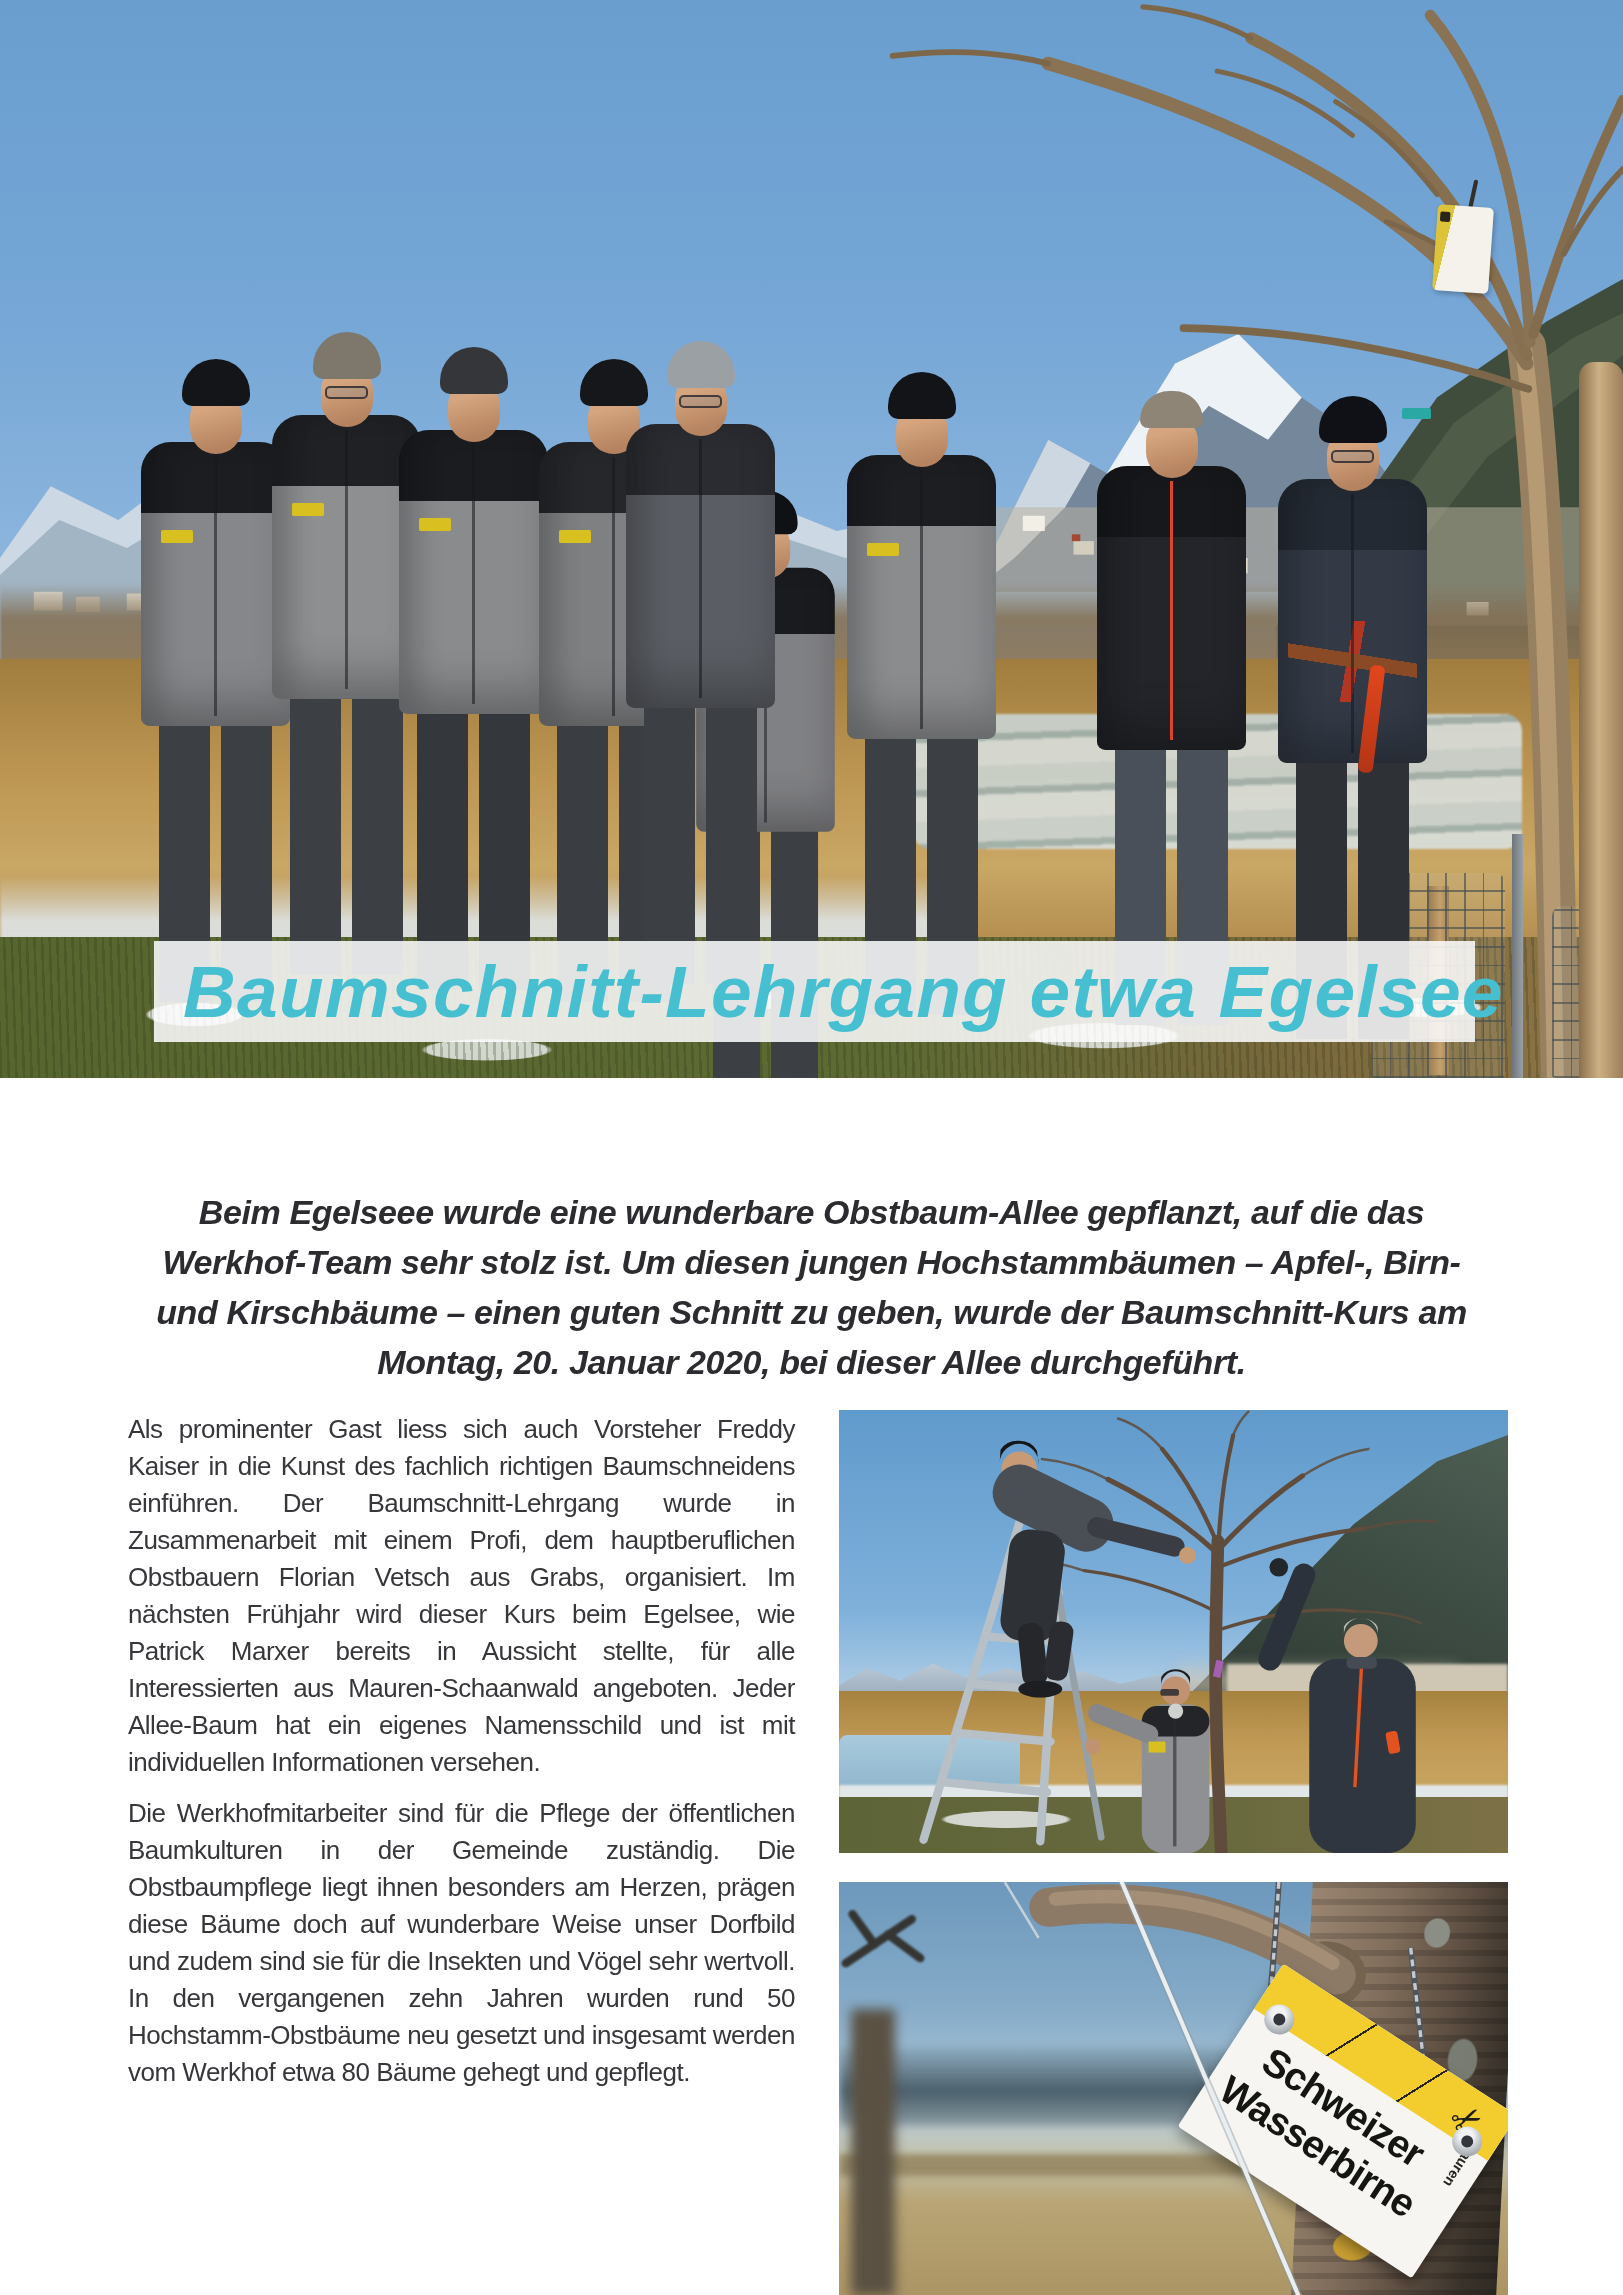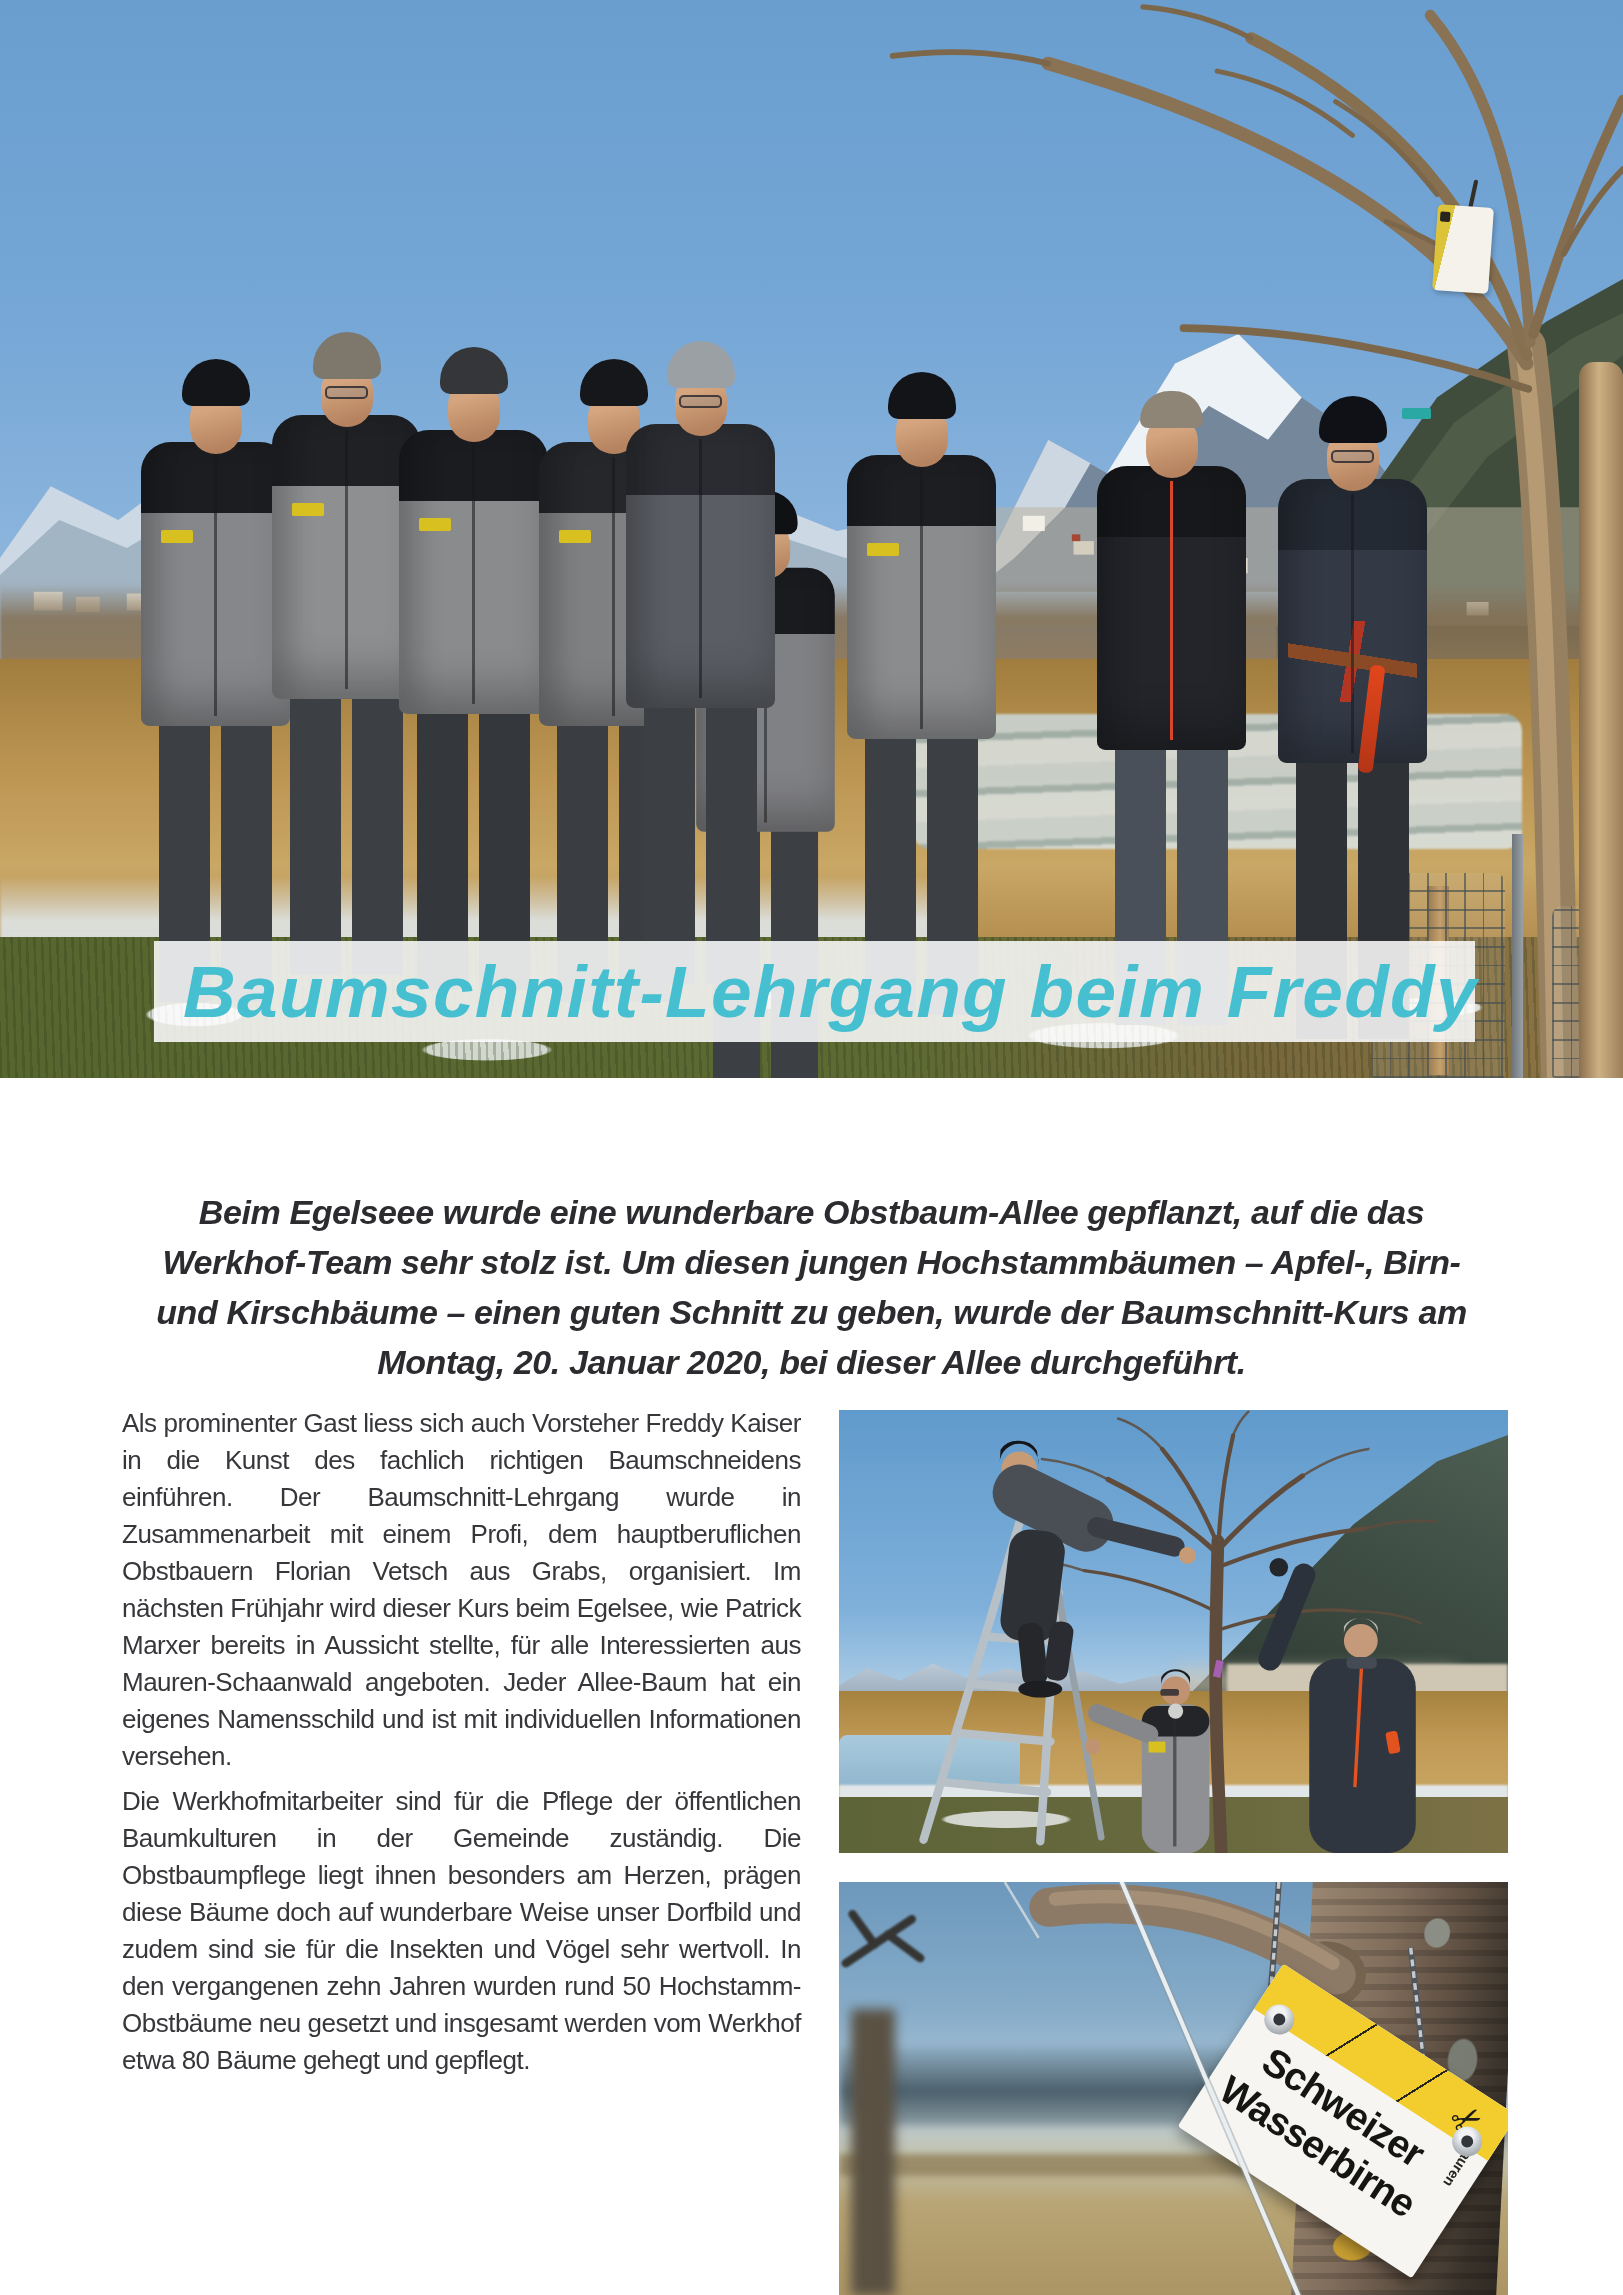--- a/index.html
+++ b/index.html
@@ -81,21 +81,21 @@
         background:rgba(252,252,251,.87);display:flex;align-items:center;padding-left:29px;box-sizing:border-box;}
   .title-band h1{margin:0;font-style:italic;font-weight:600;font-size:73px;letter-spacing:1.3px;
         color:#46c0d0;white-space:nowrap;}
 
   
   .intro{position:absolute;left:152px;top:1187px;width:1319px;text-align:center;
          font-style:italic;font-weight:700;font-size:34px;line-height:50px;letter-spacing:-0.4px;color:#2b2b30;}
 
   
   .left-col{position:absolute;left:114px;top:1397px;width:695px;color:#37373b;}
-  .left-col p{margin:8px;font-size:26px;line-height:37px;letter-spacing:-0.5px;
+  .left-col p{margin:14px;font-size:26px;line-height:37px;letter-spacing:-0.5px;
          text-align:justify;text-justify:inter-word;}
   .left-col h3{margin:39px 0 0 0;font-size:27px;line-height:36px;font-style:italic;font-weight:700;color:#2b2b2f;}
 
   
   .photoA{position:absolute;left:839px;top:1410px;width:669px;height:443px;overflow:hidden;background:#6ba1d0;}
   .pa-sky{position:absolute;inset:0;background:linear-gradient(180deg,#5f9accf0 0%,#7fb0da 45%,#c2d9ea 72%,#d8e5ef 100%);}
   .pa-range{position:absolute;left:0;top:213px;width:70%;height:78px;
         background:linear-gradient(180deg,#e3eaf1 0%,#9fb0c0 90%);
         clip-path:polygon(0 80%,6% 58%,13% 74%,20% 52%,28% 72%,36% 58%,44% 74%,52% 62%,60% 78%,70% 64%,80% 80%,90% 72%,100% 84%,100% 100%,0 100%);}
   .pa-hill{position:absolute;right:0;top:25px;width:48%;height:262px;
@@ -291,21 +291,21 @@
           <div class="p-head"></div>
         <div class="p-body">
             <div class="p-belt"></div>
             <div class="p-tool"></div>
           </div>
           <div class="p-legs"></div>
       </div>
     </div>
 
     <div class="title-band">
-      <h1>Baumschnitt-Lehrgang beim Freddy</h1>
+      <h1>Baumschnitt-Lehrgang etwa Egelsee</h1>
     </div>
   </div>
 
   <div class="intro">Beim Egelseee wurde eine wunderbare Obstbaum-Allee gepflanzt, auf die das Werkhof-Team sehr stolz ist. Um diesen jungen Hochstammbäumen – Apfel-, Birn- und Kirschbäume – einen guten Schnitt zu geben, wurde der Baumschnitt-Kurs am Montag, 20. Januar 2020, bei dieser Allee durchgeführt.</div>
 
   <div class="left-col">
     <p>Als prominenter Gast liess sich auch Vorsteher Freddy Kaiser in die Kunst des fachlich richtigen Baumschneidens einführen. Der Baumschnitt-Lehrgang wurde in Zusammenarbeit mit einem Profi, dem hauptberuflichen Obstbauern Florian Vetsch aus Grabs, organisiert. Im nächsten Frühjahr wird dieser Kurs beim Egelsee, wie Patrick Marxer bereits in Aussicht stellte, für alle Interessierten aus Mauren-Schaanwald angeboten. Jeder Allee-Baum hat ein eigenes Namensschild und ist mit individuellen Informationen versehen.</p>
     <p>Die Werkhofmitarbeiter sind für die Pflege der öffentlichen Baumkulturen in der Gemeinde zuständig. Die Obstbaumpflege liegt ihnen besonders am Herzen, prägen diese Bäume doch auf wunderbare Weise unser Dorfbild und zudem sind sie für die Insekten und Vögel sehr wertvoll. In den vergangenen zehn Jahren wurden rund 50 Hochstamm-Obstbäume neu gesetzt und insgesamt werden vom Werkhof etwa 80 Bäume gehegt und gepflegt.</p>
   </div>
 

